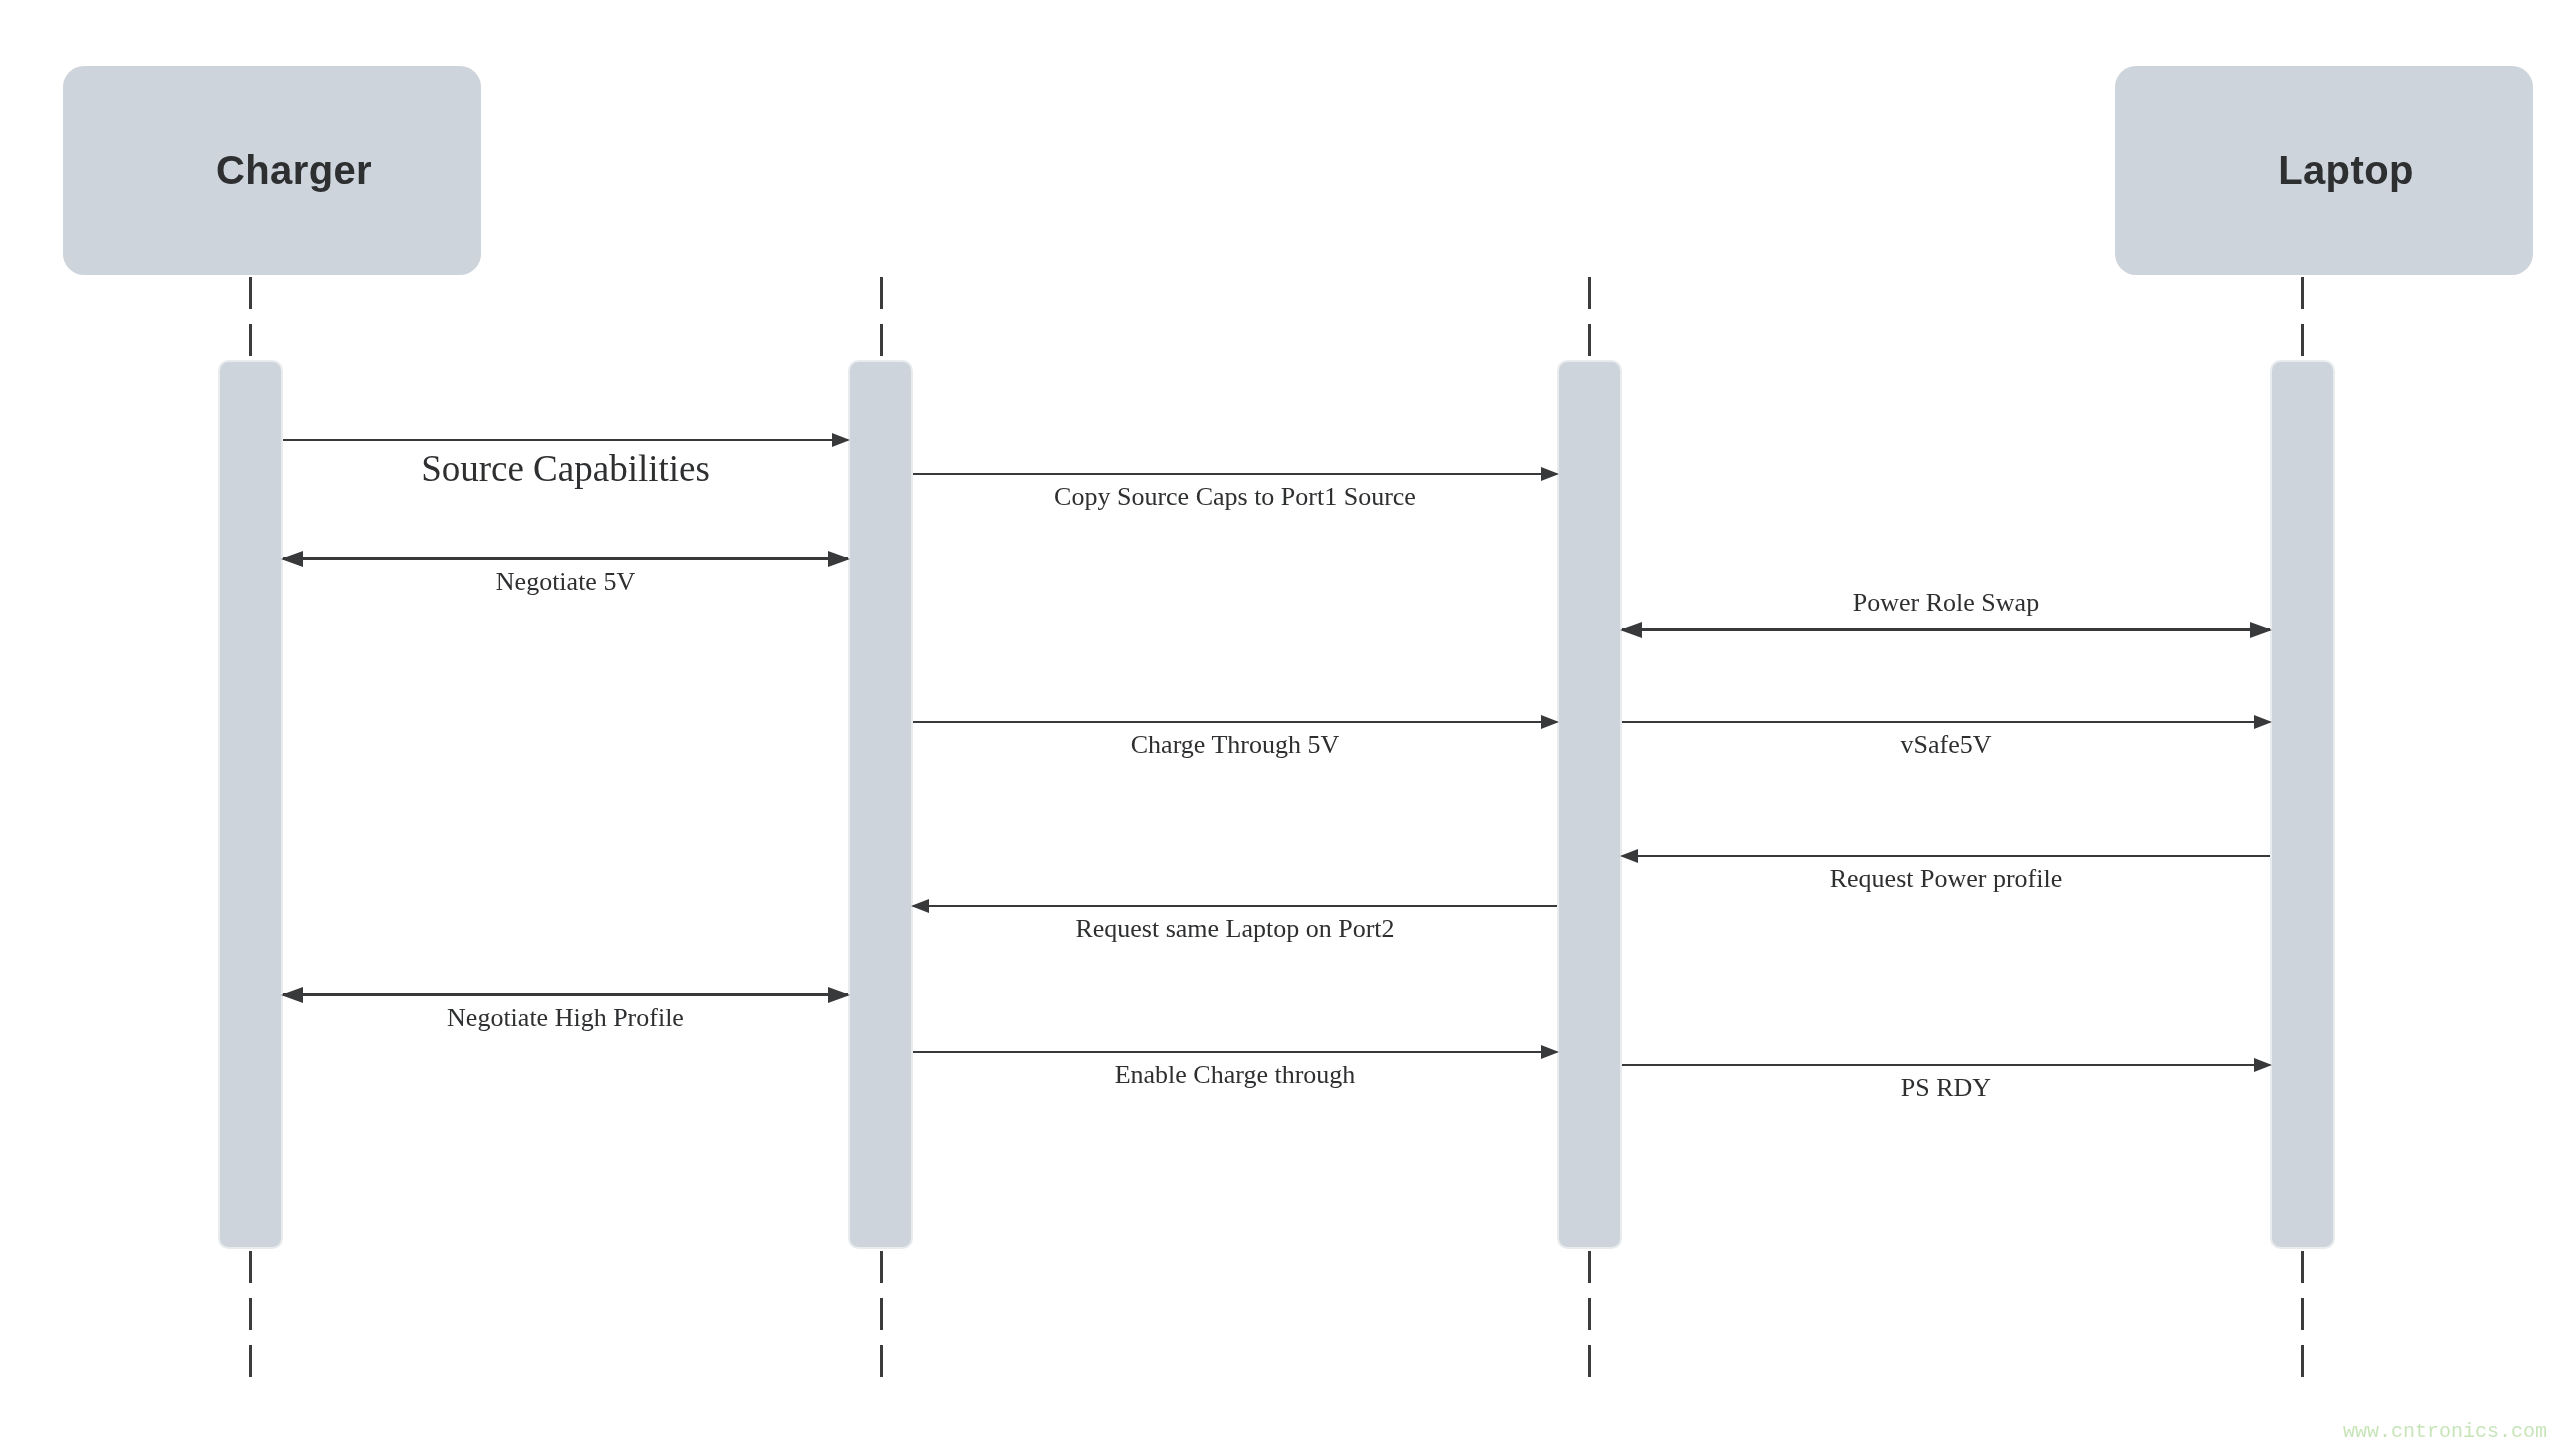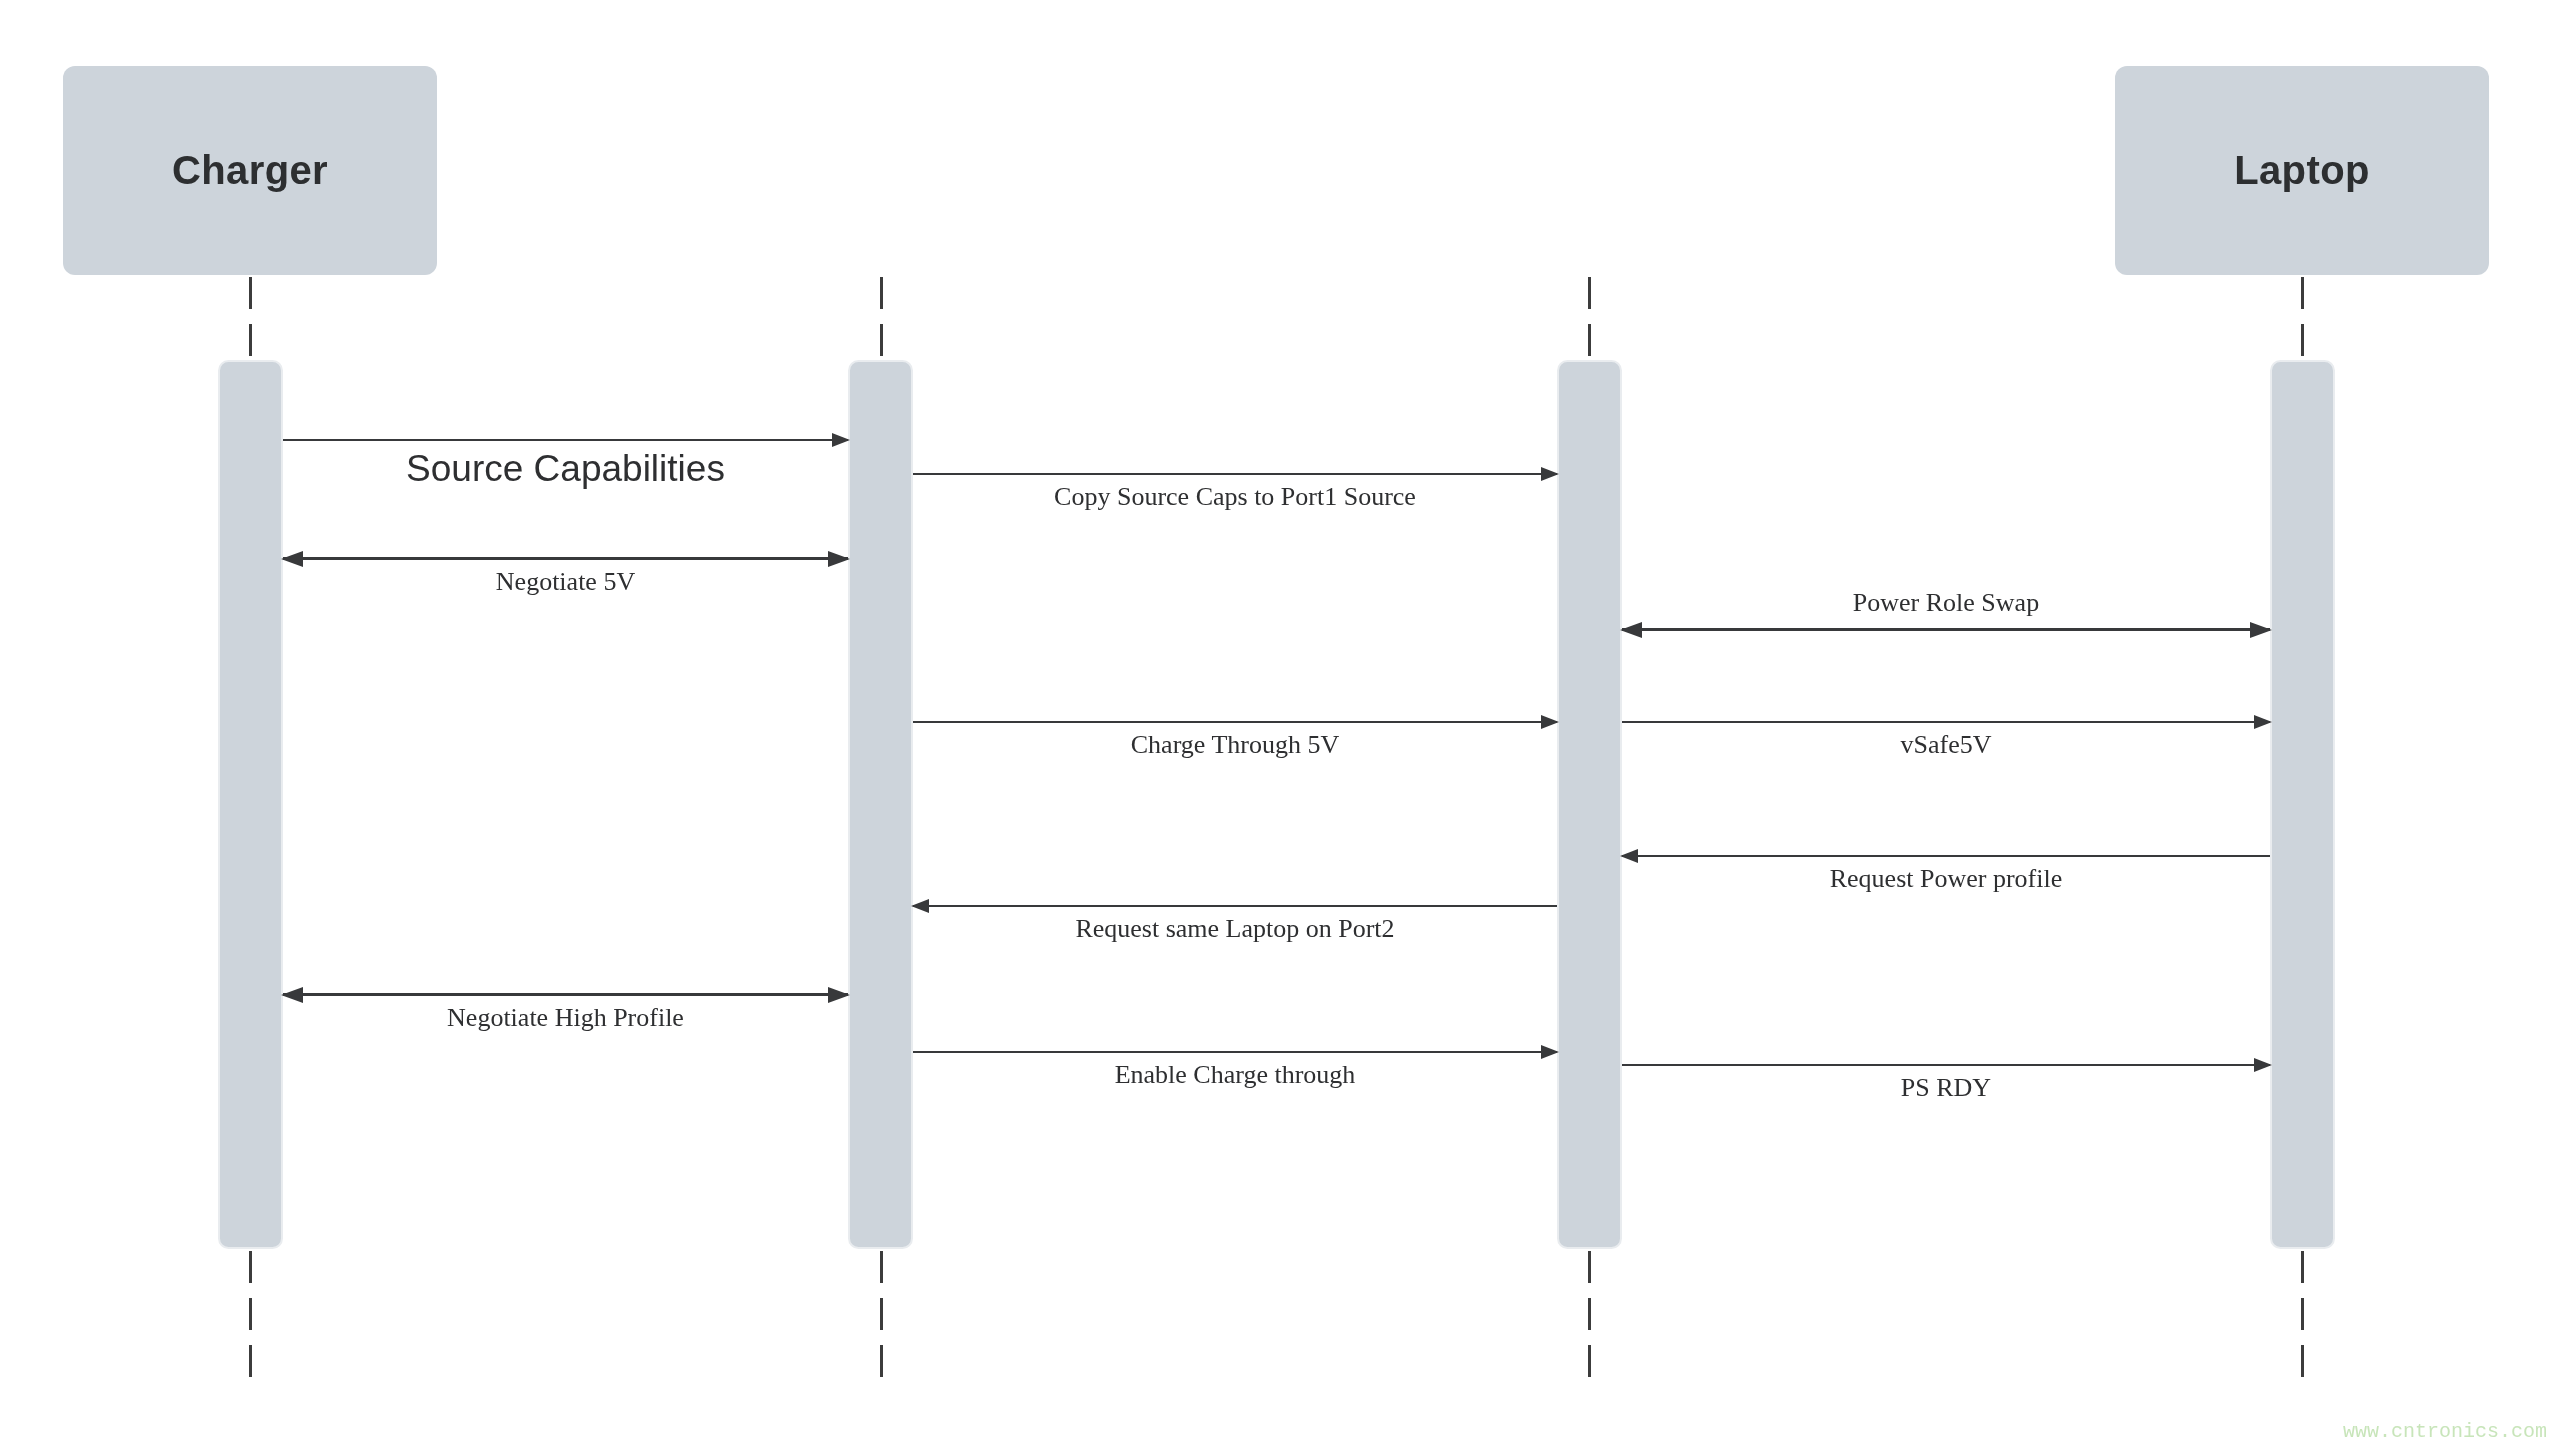--- a/index.html
+++ b/index.html
@@ -14,24 +14,25 @@
     position: absolute; left: 0; top: 0;
     width: 2563px; height: 1449px;
   }
 
   
   .actor-box {
     position: absolute;
     top: 66px;
     width: 374px; height: 209px;
     background: #cdd4db;
-    border-radius: 12px;
+    border-radius: 21px;
     display: flex; align-items: center; justify-content: center;
     font-weight: bold; font-size: 40px; color: #2d2f31;
     letter-spacing: 0.4px;
+    padding-left: 44px;
   }
 
   
   .lifeline {
     position: absolute;
     width: 2.6px;
     background: repeating-linear-gradient(
       to bottom, #3c3c3c 0px, #3c3c3c 32px,
       transparent 32px, transparent 47px);
   }
@@ -78,21 +79,21 @@
   .msg-label {
     position: absolute; left: 0; right: 0;
     top: 9.7px;
     text-align: center;
     font-family: "Liberation Serif", serif;
     font-size: 26px; color: #2e2f31;
     white-space: nowrap;
     line-height: 1;
   }
   .msg-label.sans {
-    font-family: Liberation Sans, sans-serif;
+    font-family: Liberation Serif, serif;
     font-size: 37px;
   }
   .msg-label.above { top: auto; bottom: 14px; }
 
   
   .watermark {
     position: absolute;
     right: 16px; top: 1420px;
     font-family: Liberation Mono, monospace;
     font-size: 20px; color: #c8e5ba;

